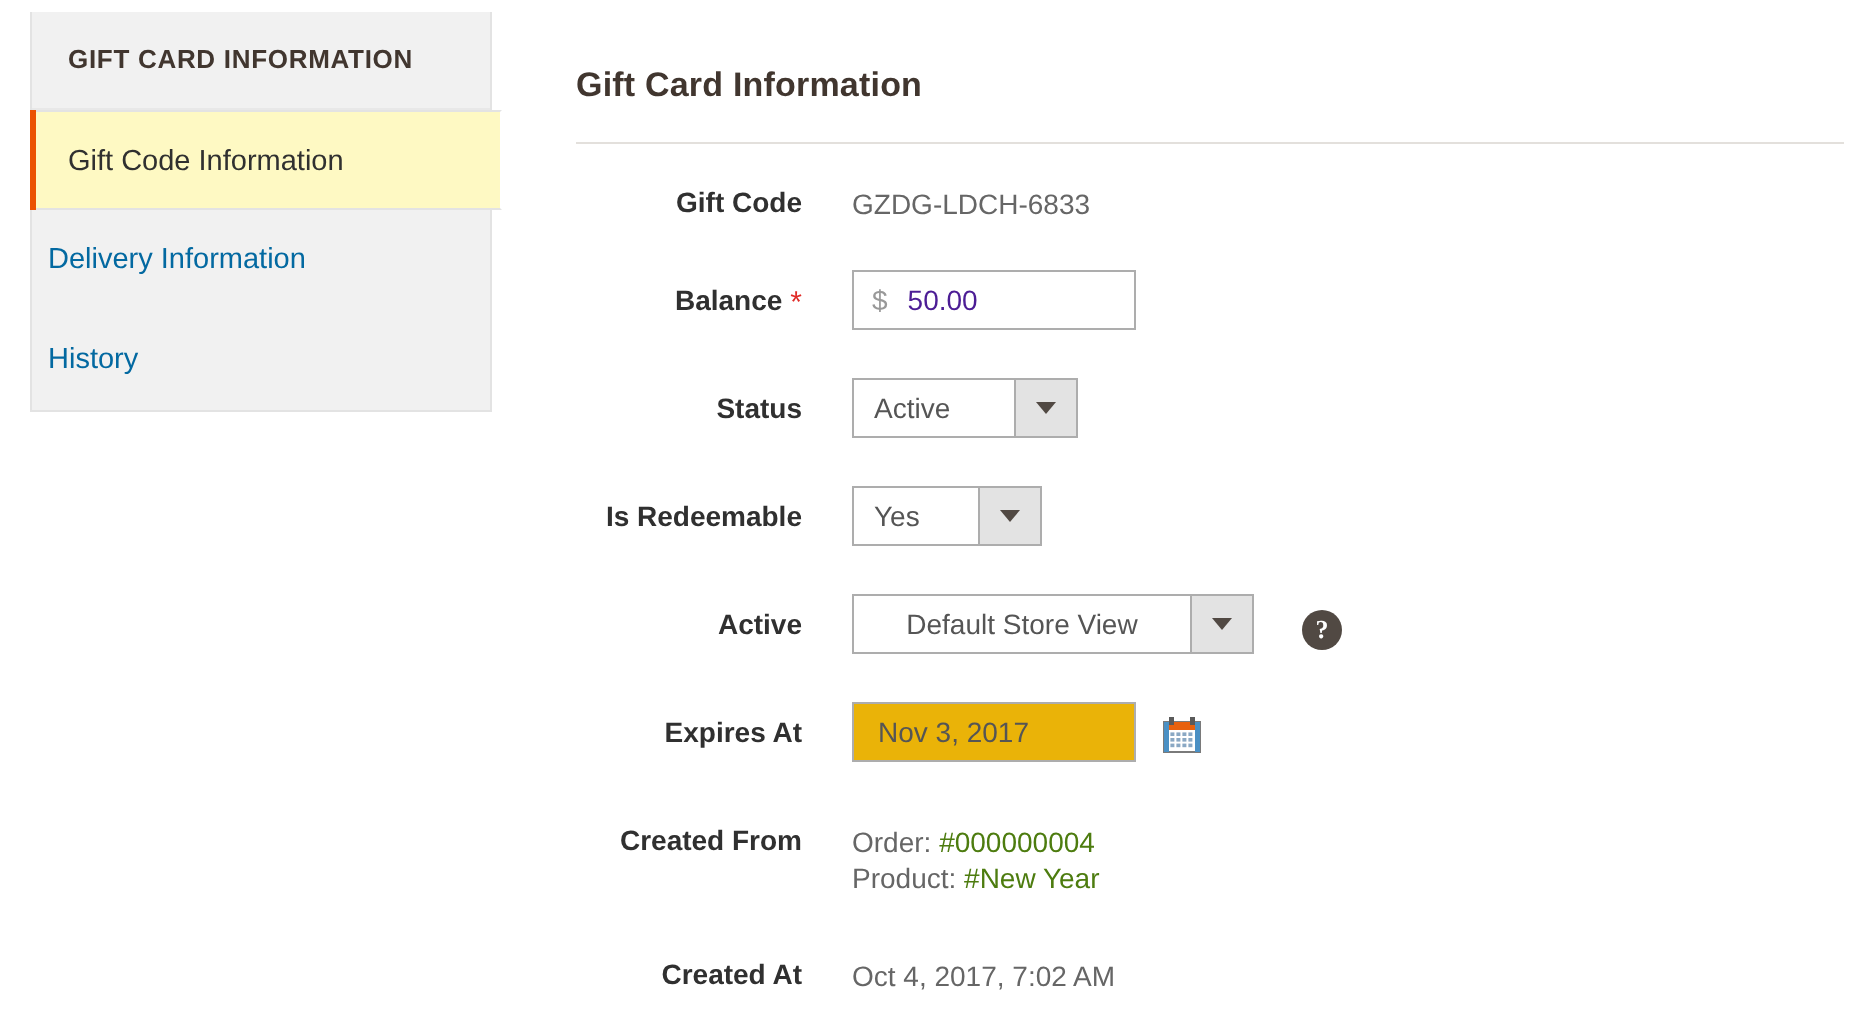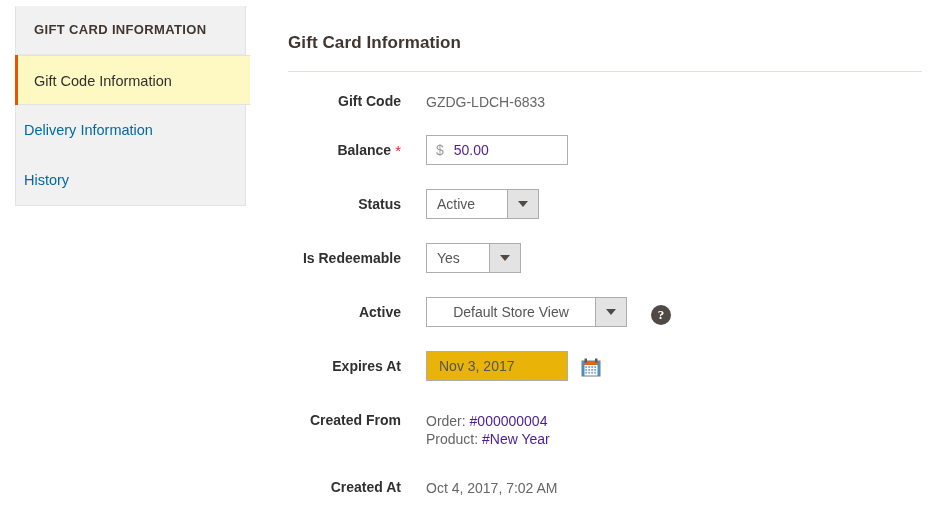--- a/index.html
+++ b/index.html
@@ -141,21 +141,21 @@
     padding-top: 0;
   }
   .static-value {
     font-size: 14px;
     color: #666666;
     padding-top: 7px;
     line-height: 18px;
     white-space: nowrap;
   }
   .static-value a {
-    color: #4c1d95;
+    color: #4d7c0f;
     text-decoration: none;
   }
 
   
   .input-box {
     width: 142px;
     height: 30px;
     border: 1px solid #adadad;
     background: #ffffff;
     box-sizing: border-box;

